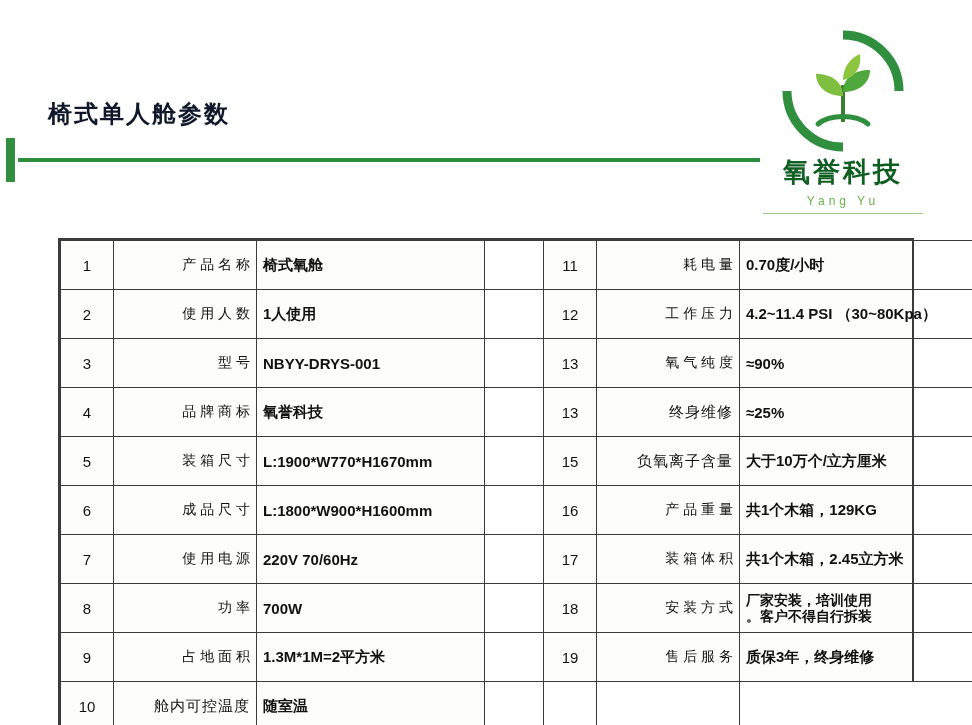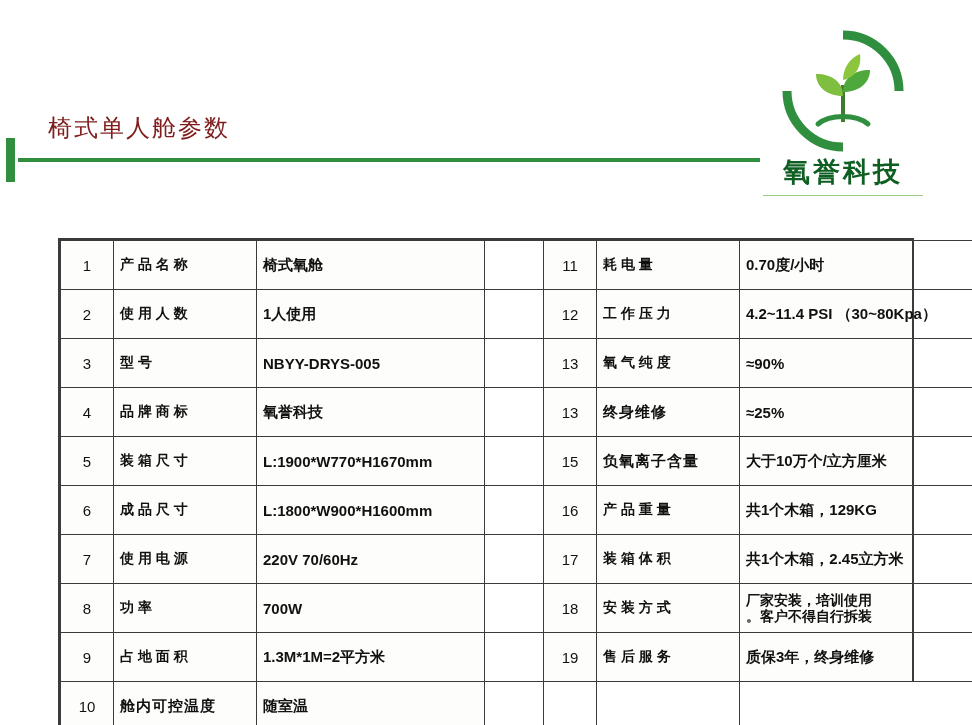--- a/index.html
+++ b/index.html
@@ -12,26 +12,26 @@
     background: #ffffff;
     font-family: "Liberation Sans", "DejaVu Sans", sans-serif;
     overflow: hidden;
     position: relative;
   }
 
   
   .slide-title {
     position: absolute;
     left: 48px;
-    top: 112px;
+    top: 98px;
     font-family: "Liberation Serif", "DejaVu Serif", serif;
-    font-weight: normal;
+    font-weight: bold;
     font-size: 24px;
     letter-spacing: 2px;
-    color: #7f1d1d;
+    color: #0f172a;
     white-space: nowrap;
   }
   .title-rule {
     position: absolute;
     left: 18px;
     top: 158px;
     width: 742px;
     height: 4px;
     background: #2f8f3e;
   }
@@ -105,23 +105,23 @@
     font-family: "Liberation Sans", "DejaVu Sans", sans-serif;
     overflow: hidden;
   }
   td.num {
     width: 40px;
     text-align: center;
     font-size: 15px;
   }
   td.label {
     width: 130px;
-    font-weight: bold;
+    font-weight: normal;
     letter-spacing: 1px;
-    text-align: left;
+    text-align: right;
   }
   td.label.tight {
     letter-spacing: 0px;
     font-size: 14px;
   }
   td.value {
     width: 215px;
     padding-left: 9px;
     font-size: 14px;
     font-weight: bold;
@@ -160,20 +160,21 @@
       <path d="M61 117 A56 56 0 0 0 117 61" fill="none" stroke="#ffffff" stroke-width="11"></path>
       <circle cx="61" cy="61" r="40" fill="#ffffff"></circle>
       <path d="M61 92 C61 72 61 62 61 55" stroke="#3f7d2e" stroke-width="4" fill="none"></path>
       <path d="M61 66 C44 66 34 56 34 44 C50 44 61 52 61 66 Z" fill="#7fbf3f"></path>
       <path d="M61 62 C78 62 88 52 88 40 C72 40 61 48 61 62 Z" fill="#4fa83c"></path>
       <path d="M61 50 C61 38 68 28 78 24 C80 38 72 48 61 50 Z" fill="#8cc63f"></path>
       <path d="M36 94 C48 84 74 84 86 94" stroke="#2f8f3e" stroke-width="5" fill="none" stroke-linecap="round"></path>
     </svg>
   </div>
   <div class="logo-cn">氧誉科技</div>
+  <div class="logo-py">Yang Yu</div>
   <div class="logo-underline"></div>
 </div>
 
 <div class="spec-wrap">
   <table class="spec">
     <tbody id="spec-body">
         <tr>
           <td class="num">1</td>
           <td class="label tight">产 品 名 称</td>
           <td class="value">椅式氧舱</td>
@@ -187,21 +188,21 @@
           <td class="label tight">使 用 人 数</td>
           <td class="value">1人使用</td>
           <td class="gap"></td>
           <td class="num">12</td>
           <td class="label tight">工 作 压 力</td>
           <td class="value wide">4.2~11.4 PSI （30~80Kpa）</td>
         </tr>
         <tr>
           <td class="num">3</td>
           <td class="label tight">型        号</td>
-          <td class="value">NBYY-DRYS-005</td>
+          <td class="value">NBYY-DRYS-001</td>
           <td class="gap"></td>
           <td class="num">13</td>
           <td class="label tight">氧 气 纯 度</td>
           <td class="value wide">≈90%</td>
         </tr>
         <tr>
           <td class="num">4</td>
           <td class="label tight">品 牌 商 标</td>
           <td class="value">氧誉科技</td>
           <td class="gap"></td>

